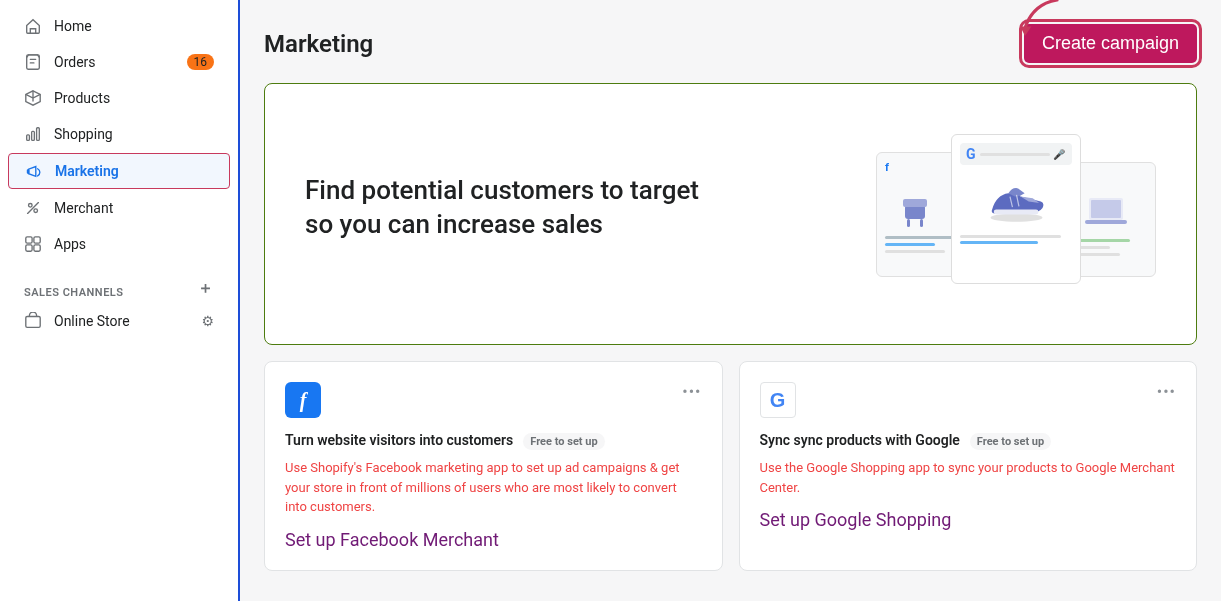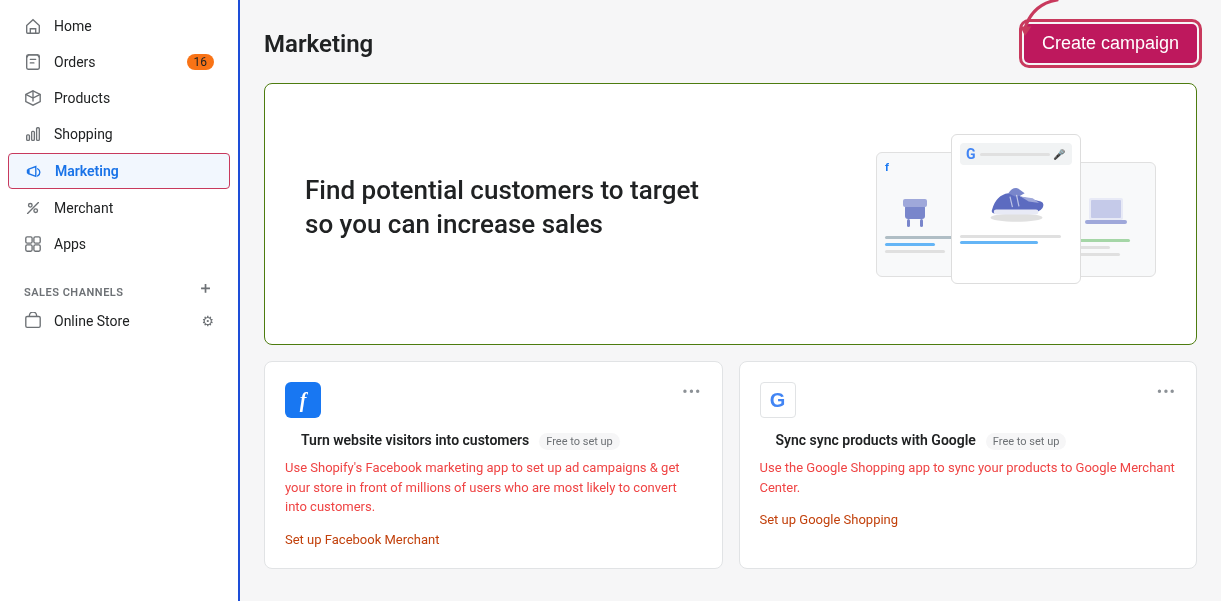--- a/index.html
+++ b/index.html
@@ -208,39 +208,38 @@
       font-size: 14px;
       font-weight: 600;
       color: #202223;
       margin-bottom: 2px;
     }
     .card-title-row {
       display: flex;
       align-items: center;
       gap: 10px;
       margin-bottom: 8px;
-      margin-left: 16px;
     }
     .free-badge {
       background: #f6f6f7;
       color: #6d7175;
       font-size: 11px;
       padding: 2px 7px;
       border-radius: 10px;
-      font-weight: 400;
+      font-weight: 700;
     }
     .card-desc {
       font-size: 13px;
       color: #ef4444;
       line-height: 1.5;
       margin-bottom: 12px;
     }
     .card-link {
-      color: #c2410c;
-      font-size: 13px;
+      color: #701a75;
+      font-size: 18px;
       text-decoration: none;
       cursor: pointer;
     }
 
     
     .fb-f { font-size: 20px; font-weight: 900; font-style: italic; color: #fff; font-family: Georgia, serif; }
     .g-letter { font-size: 20px; font-weight: 700; color: #4285f4; font-family: Arial, sans-serif; }
   </style>
 </head>
 <body>

